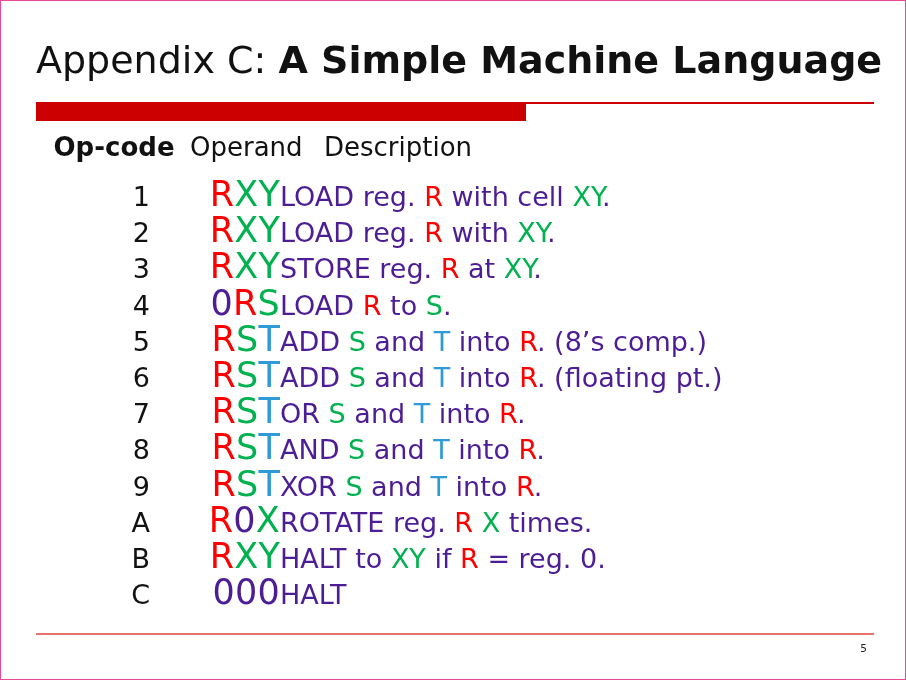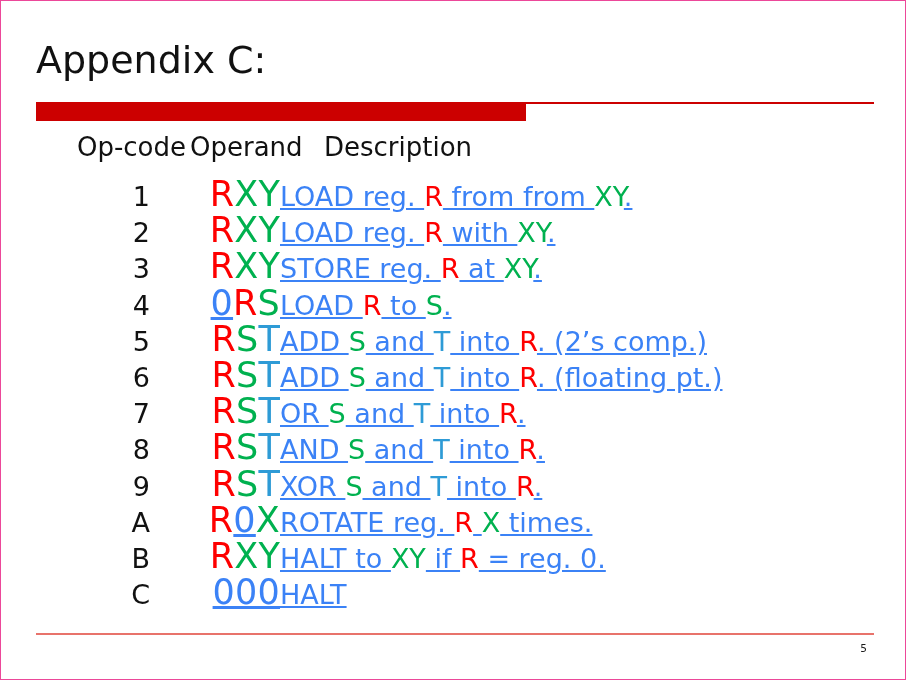--- a/index.html
+++ b/index.html
@@ -96,25 +96,26 @@
 
   
   .header-row .col-op,
   .header-row .col-operand,
   .header-row .col-desc {
     font-size: 26px;
     color: #111111;
     font-weight: 400;
   }
   .header-row .col-op {
-    text-align: right;
+    text-align: center;
     width: 150px;
     flex: 0 0 150px;
     padding-left: 6px;
     box-sizing: border-box;
+    font-weight: bold;
   }
   .header-row .col-operand {
     width: 136px;
     flex: 0 0 136px;
     padding-left: 4px;
   }
   .header-row .col-desc { padding-left: 2px; }
 
   
   .body-row .col-op {
@@ -125,21 +126,21 @@
     font-size: 35px;
     letter-spacing: 0.2px;
     text-align: right;
   }
   .body-row .col-desc {
     font-size: 27px;
     color: #111111;
   }
 
   
-  .tk-black { color: #3b82f6; text-decoration: underline; }
+  .tk-black { color: #4c1d95; }
   .tk-red   { color: #FE0000; }
   .tk-green { color: #00B14F; }
   .tk-blue  { color: #2E9BD6; }
 
   
   #footer-rule {
     position: absolute;
     left: 35px;
     top: 632px;
     width: 838px;
@@ -164,58 +165,59 @@
     text-align: right;
   }
 </style>
 </head>
 <body>
 
 <div id="slide">
 
   <div id="title-block">
     <span class="title-text title-regular">Appendix C: </span>
+      <span class="title-text title-bold">A Simple Machine Language</span>
   </div>
 
   <div id="title-rule-thin"></div>
   <div id="title-rule-thick"></div>
 
   <div id="table">
 
     <div class="row header-row">
       <div class="col-op">Op-code</div>
       <div class="col-operand">Operand</div>
       <div class="col-desc">Description</div>
     </div>
 
     <div id="rows-host">
         <div class="row body-row">
           <div class="col-op">1</div>
           <div class="col-operand"><span class="tk-red">R</span><span class="tk-green">XY</span></div>
-          <div class="col-desc"><span class="tk-black">LOAD reg. </span><span class="tk-red">R</span><span class="tk-black"> from from </span><span class="tk-green">XY</span><span class="tk-black">.</span></div>
+          <div class="col-desc"><span class="tk-black">LOAD reg. </span><span class="tk-red">R</span><span class="tk-black"> with cell </span><span class="tk-green">XY</span><span class="tk-black">.</span></div>
         </div>
         <div class="row body-row">
           <div class="col-op">2</div>
           <div class="col-operand"><span class="tk-red">R</span><span class="tk-green">XY</span></div>
           <div class="col-desc"><span class="tk-black">LOAD reg. </span><span class="tk-red">R</span><span class="tk-black"> with </span><span class="tk-green">XY</span><span class="tk-black">.</span></div>
         </div>
         <div class="row body-row">
           <div class="col-op">3</div>
           <div class="col-operand"><span class="tk-red">R</span><span class="tk-green">XY</span></div>
           <div class="col-desc"><span class="tk-black">STORE reg. </span><span class="tk-red">R</span><span class="tk-black"> at </span><span class="tk-green">XY</span><span class="tk-black">.</span></div>
         </div>
         <div class="row body-row">
           <div class="col-op">4</div>
           <div class="col-operand"><span class="tk-black">0</span><span class="tk-red">R</span><span class="tk-green">S</span></div>
           <div class="col-desc"><span class="tk-black">LOAD </span><span class="tk-red">R</span><span class="tk-black"> to </span><span class="tk-green">S</span><span class="tk-black">.</span></div>
         </div>
         <div class="row body-row">
           <div class="col-op">5</div>
           <div class="col-operand"><span class="tk-red">R</span><span class="tk-green">S</span><span class="tk-blue">T</span></div>
-          <div class="col-desc"><span class="tk-black">ADD </span><span class="tk-green">S</span><span class="tk-black"> and </span><span class="tk-blue">T</span><span class="tk-black"> into </span><span class="tk-red">R</span><span class="tk-black">. (2’s comp.)</span></div>
+          <div class="col-desc"><span class="tk-black">ADD </span><span class="tk-green">S</span><span class="tk-black"> and </span><span class="tk-blue">T</span><span class="tk-black"> into </span><span class="tk-red">R</span><span class="tk-black">. (8’s comp.)</span></div>
         </div>
         <div class="row body-row">
           <div class="col-op">6</div>
           <div class="col-operand"><span class="tk-red">R</span><span class="tk-green">S</span><span class="tk-blue">T</span></div>
           <div class="col-desc"><span class="tk-black">ADD </span><span class="tk-green">S</span><span class="tk-black"> and </span><span class="tk-blue">T</span><span class="tk-black"> into </span><span class="tk-red">R</span><span class="tk-black">. (floating pt.)</span></div>
         </div>
         <div class="row body-row">
           <div class="col-op">7</div>
           <div class="col-operand"><span class="tk-red">R</span><span class="tk-green">S</span><span class="tk-blue">T</span></div>
           <div class="col-desc"><span class="tk-black">OR </span><span class="tk-green">S</span><span class="tk-black"> and </span><span class="tk-blue">T</span><span class="tk-black"> into </span><span class="tk-red">R</span><span class="tk-black">.</span></div>

